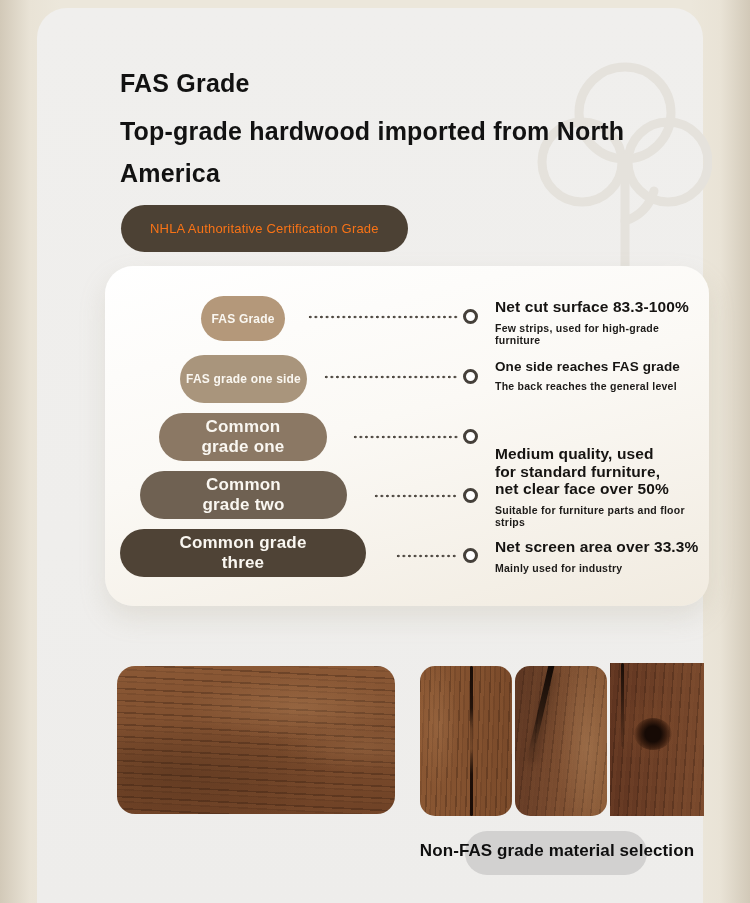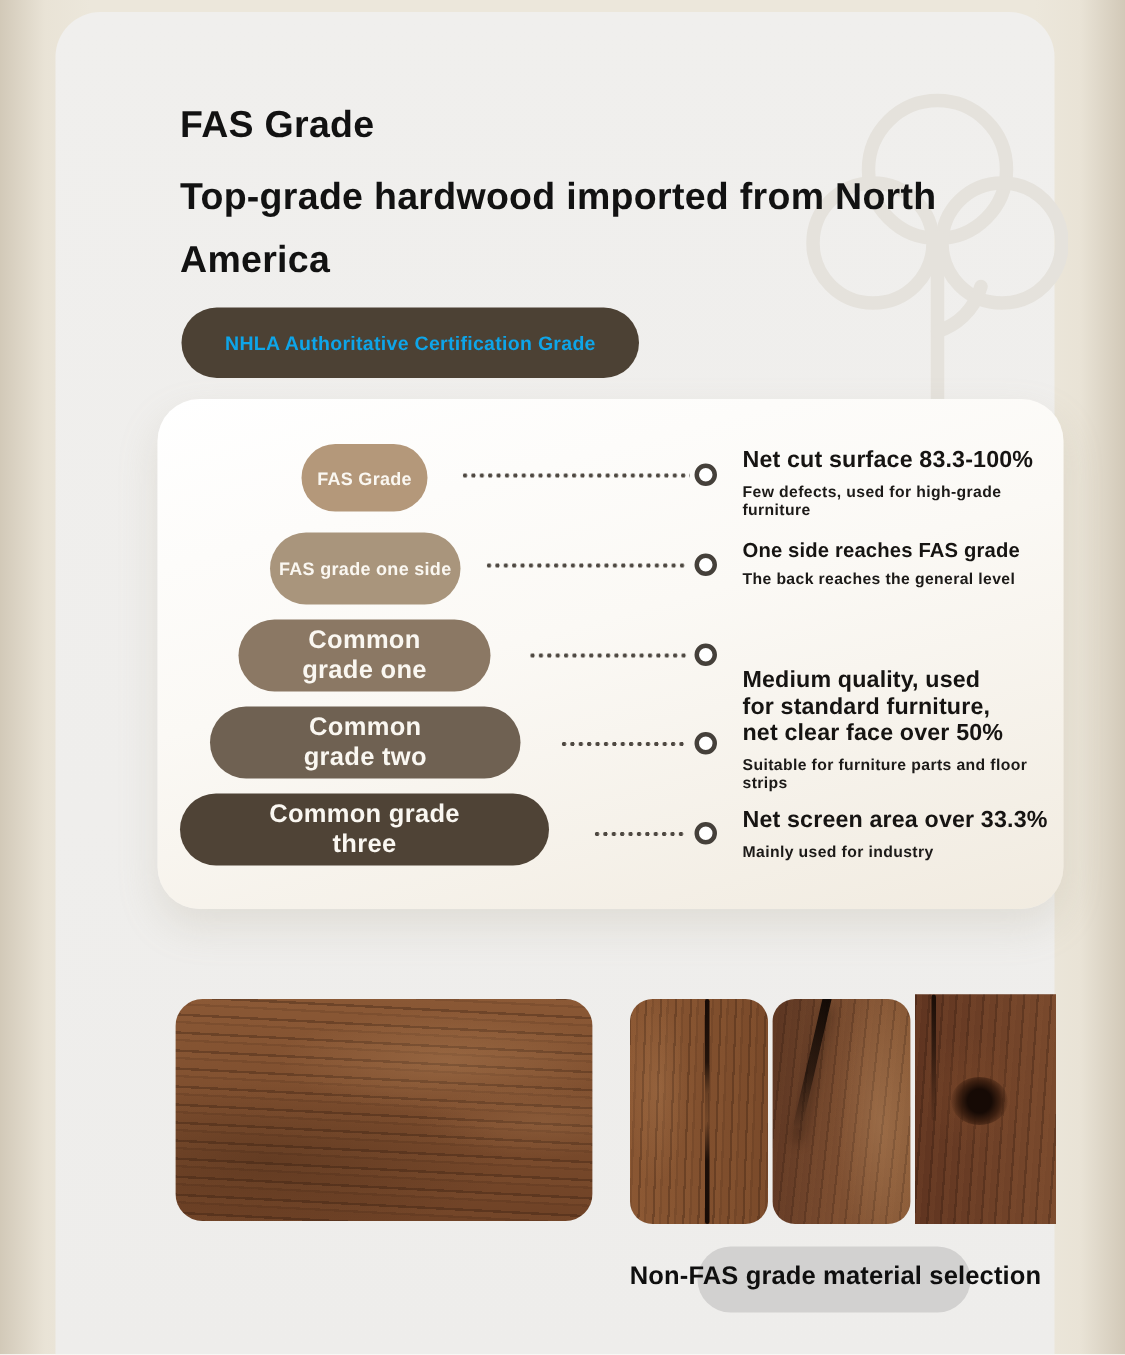--- a/index.html
+++ b/index.html
@@ -14,21 +14,21 @@
     background:linear-gradient(180deg,#f0efed 0%, #efeeec 60%, #eeedeb 100%);
     border-radius:30px 30px 0 0;
   }
   
   .tree { position:absolute; left:500px; top:50px; width:175px; height:220px; }
   
   .h1 { position:absolute; left:83px; top:61px; font-size:25px; font-weight:800; color:#121212; letter-spacing:0.2px;}
   .h2 { position:absolute; left:83px; top:102px; width:580px; font-size:25px; font-weight:800; color:#121212; line-height:42px; white-space:pre-line; letter-spacing:0.2px;}
   .badge {
     position:absolute; left:84px; top:197px; height:47px; display:inline-flex; align-items:center;
-    padding:0 29px; border-radius:24px; color:#0ea5e9; font-size:13px; font-weight:700; letter-spacing:0.2px;
+    padding:0 29px; border-radius:24px; color:#f97316; font-size:13px; font-weight:400; letter-spacing:0.2px;
   }
   
   .card {
     position:absolute; left:68px; top:258px; width:604px; height:340px; border-radius:28px;
     background:linear-gradient(165deg,#ffffff 0%, #fbf9f5 45%, #f1ebe0 100%);
     box-shadow:0 12px 26px rgba(175,163,140,0.22);
   }
   .pill {
     position:absolute; border-radius:26px; display:flex; align-items:center; justify-content:center;
     color:#faf7f1; font-weight:700; text-align:center; white-space:pre-line;
@@ -170,21 +170,21 @@
       <div class="dots" style="left:291px; top:288px; width:62px;"></div>
 
       <div class="ring" style="left:358px; top:43px;"></div>
       <div class="ring" style="left:358px; top:103px;"></div>
       <div class="ring" style="left:358px; top:163px;"></div>
       <div class="ring" style="left:358px; top:222px;"></div>
       <div class="ring" style="left:358px; top:282px;"></div>
 
       <div class="tblock" style="top:32px;">
         <div class="th lg">Net cut surface 83.3-100%</div>
-        <div class="ts">Few defects, used for high-grade furniture</div>
+        <div class="ts">Few strips, used for high-grade furniture</div>
       </div>
       <div class="tblock" style="top:93px;">
         <div class="th md">One side reaches FAS grade</div>
         <div class="ts">The back reaches the general level</div>
       </div>
       <div class="tblock" style="top:179px;">
         <div class="th lg multi">Medium quality, used
 for standard furniture,
 net clear face over 50%</div>
         <div class="ts">Suitable for furniture parts and floor strips</div>

